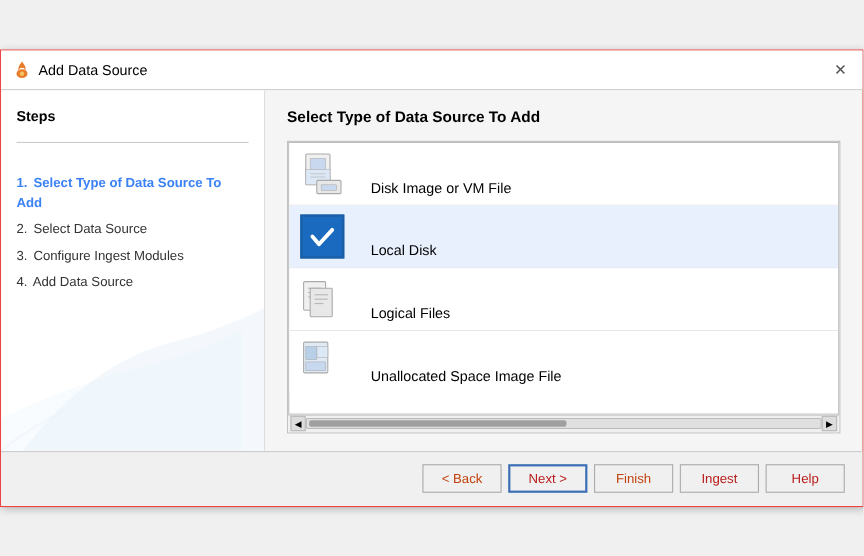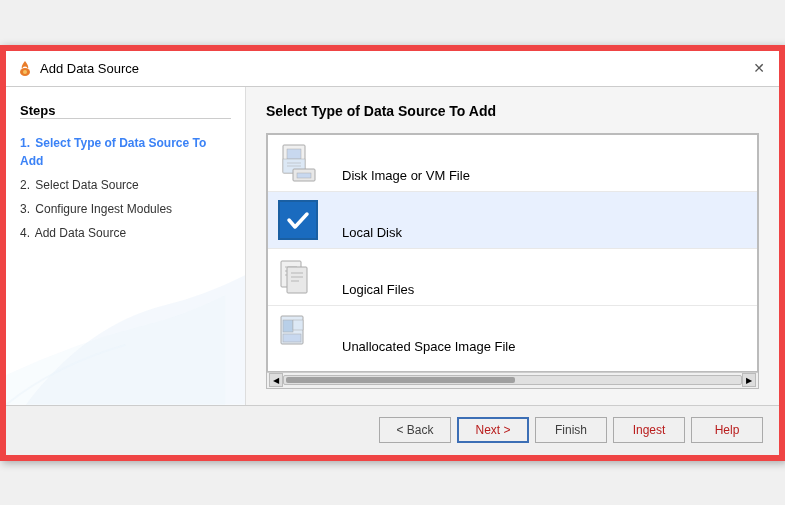--- a/index.html
+++ b/index.html
@@ -10,21 +10,21 @@
       display: flex;
       justify-content: center;
       align-items: center;
       width: 785px;
       height: 505px;
     }
     .dialog {
       width: 785px;
       height: 416px;
       background: #f0f0f0;
-      border: 6px solid #ef4444;
+      border: 1px solid #ef4444;
       display: flex;
       flex-direction: column;
       box-shadow: 2px 2px 8px rgba(0,0,0,0.3);
     }
     .title-bar {
       background: #fff;
       border-bottom: 1px solid #ccc;
       padding: 6px 10px;
       display: flex;
       align-items: center;
@@ -73,22 +73,22 @@
       bottom: 0;
       left: 0;
       width: 100%;
       height: 160px;
       opacity: 0.15;
       pointer-events: none;
     }
     .steps-title {
       font-weight: bold;
       font-size: 13px;
-      margin-bottom: 12px;
-      padding-bottom: 0;
+      margin-bottom: 24px;
+      padding-bottom: 16px;
       border-bottom: 1px solid #ccc;
     }
     .steps-list {
       list-style: none;
       padding: 0;
     }
     .steps-list li {
       padding: 3px 0;
       color: #333;
       font-size: 12px;
@@ -210,21 +210,21 @@
       color: #b91c1c;
       display: flex;
       align-items: center;
       justify-content: center;
     }
     .btn.primary {
       border: 2px solid #3c6eb5;
       background: #f0f0f0;
     }
     .btn:disabled, .btn.disabled {
-      color: #404040;
+      color: #c2410c;
       cursor: default;
     }
   </style>
 </head>
 <body>
 
 <div class="dialog">
 
   <div class="title-bar">
     <div class="title-bar-left">

